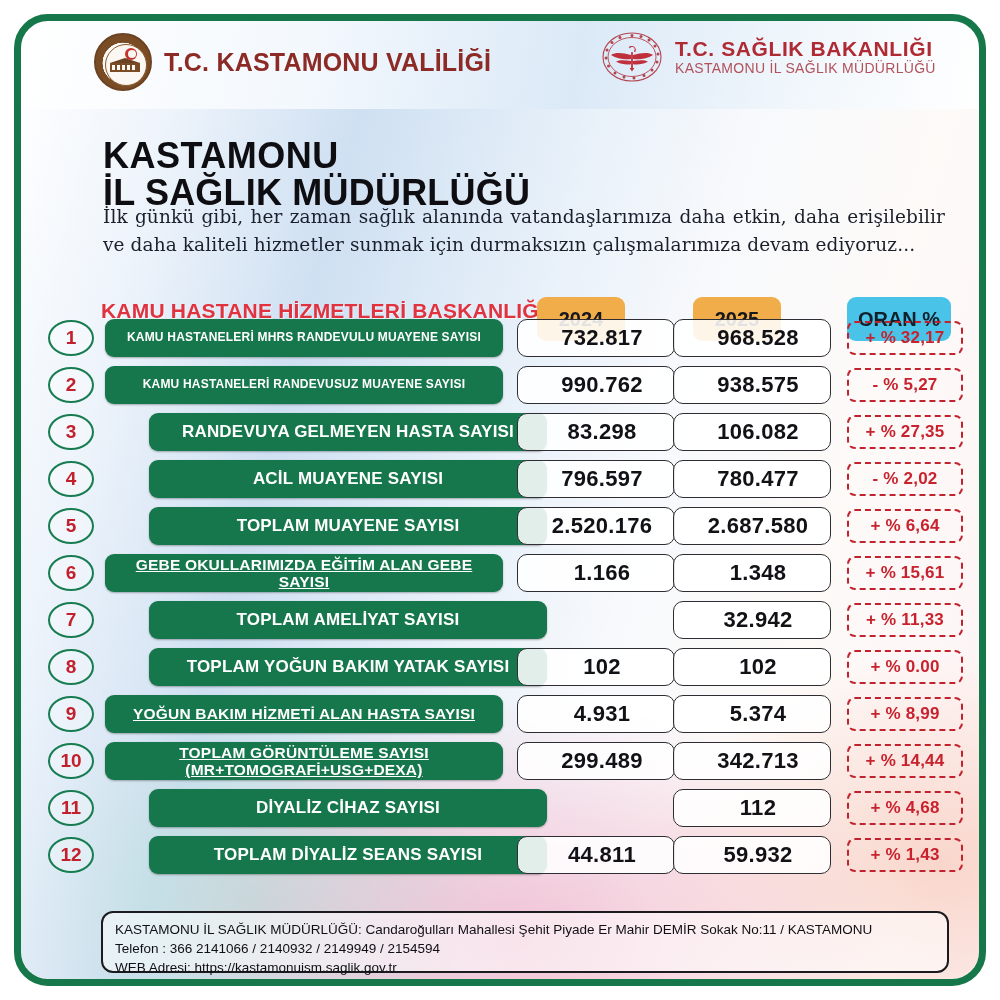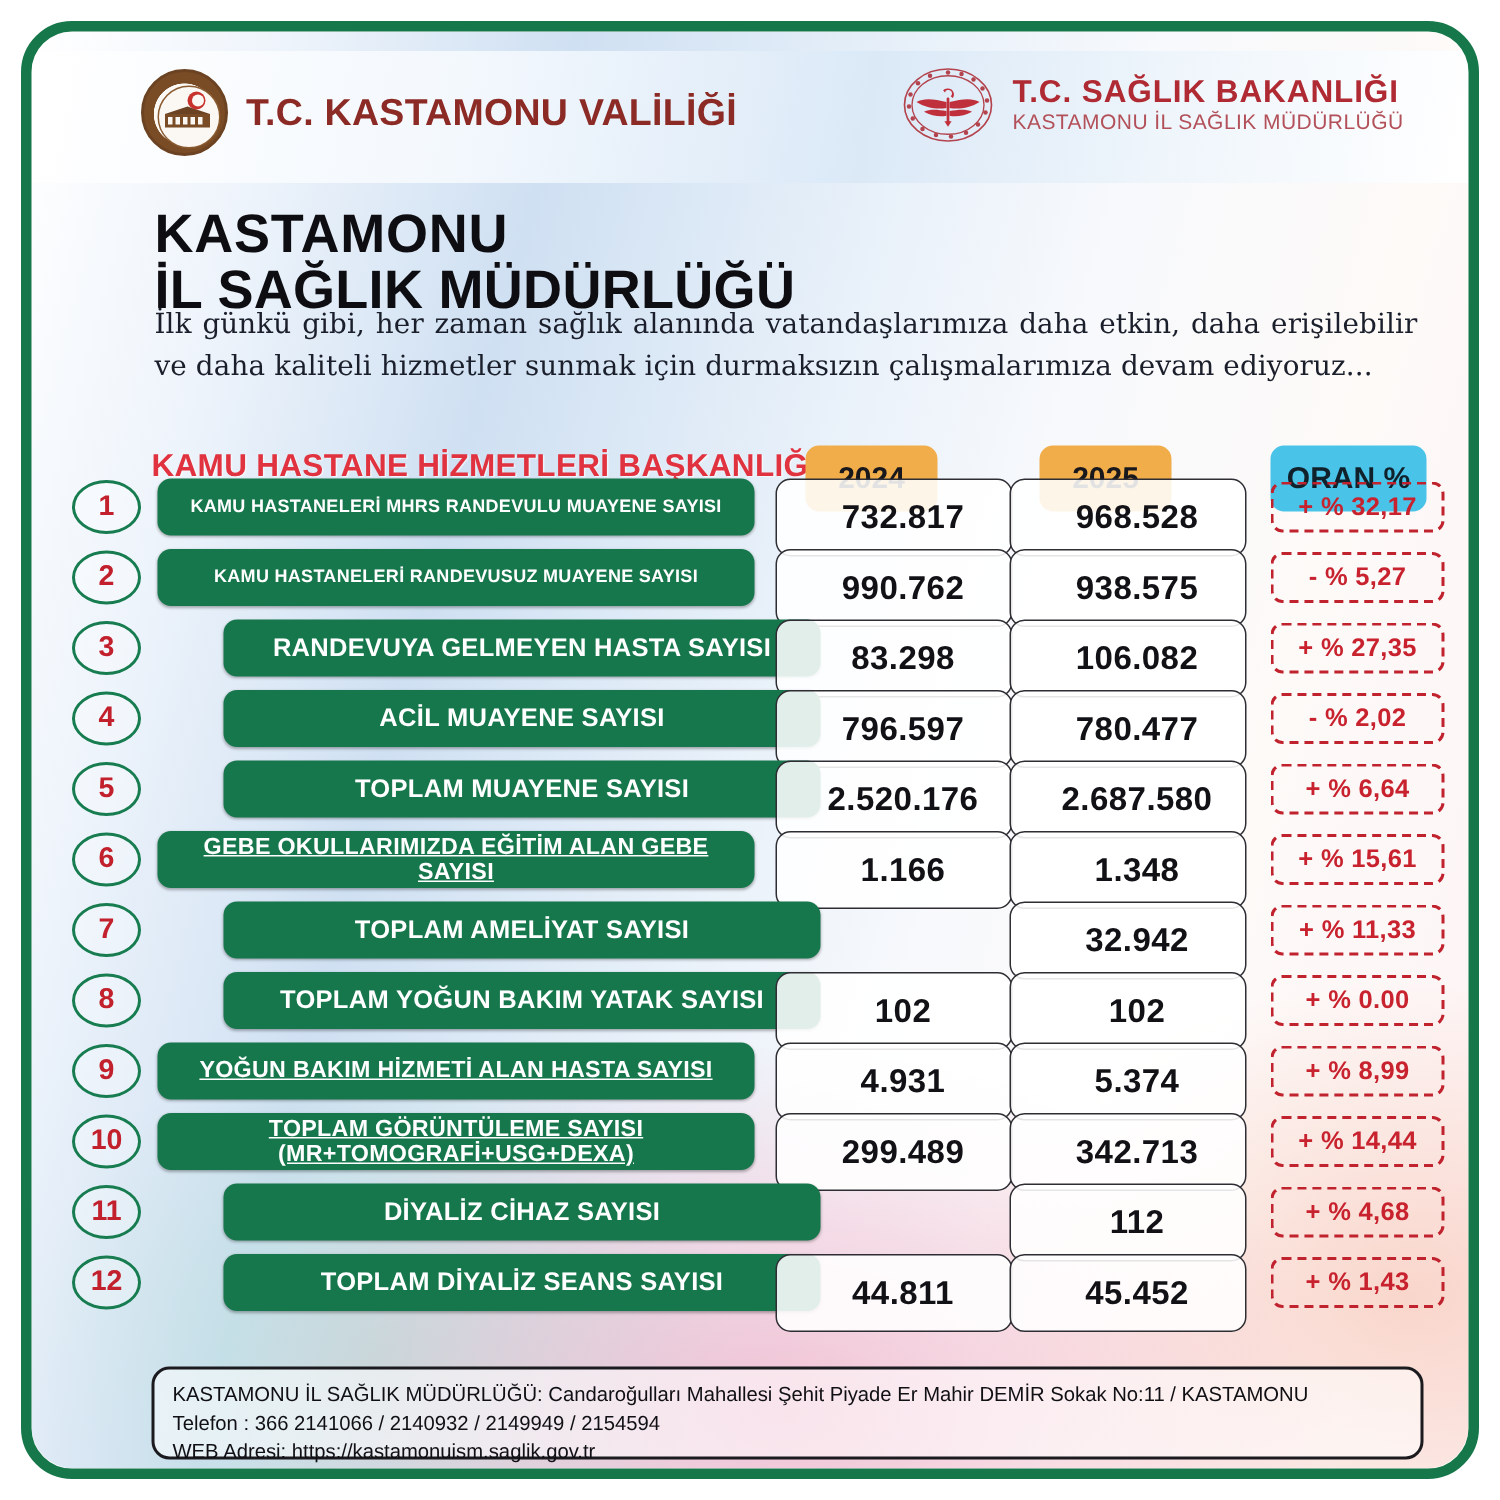--- a/index.html
+++ b/index.html
@@ -39,21 +39,20 @@
       radial-gradient(ellipse 520px 340px at 52% 96%, rgba(236,150,180,0.55) 0%, rgba(236,150,180,0.28) 38%, rgba(236,150,180,0) 72%),
       radial-gradient(ellipse 420px 300px at 96% 88%, rgba(244,176,152,0.45) 0%, rgba(244,176,152,0) 70%),
       radial-gradient(ellipse 330px 300px at 24% 92%, rgba(168,220,200,0.45) 0%, rgba(168,220,200,0) 72%),
       linear-gradient(105deg, #ffffff 0%, #eef4fb 14%, #cfe0f2 30%, #e7f0f9 48%, #f7f9fc 62%, #fdfaf8 78%, #fdf3f4 100%);
   }
 
   
   .header {
     position: absolute; left: 0; top: 0; width: 958px; height: 88px;
     background: linear-gradient(100deg,#ffffff 0%,#f3f8fd 30%,#dbe9f7 58%,#eef5fb 78%,#ffffff 100%);
-    margin-top: 13px;
   }
   .hdr-left { position: absolute; left: 73px; top: 12px; display: flex; align-items: center; gap: 12px; }
   .hdr-right { position: absolute; left: 580px; top: 10px; display: flex; align-items: center; gap: 12px; }
 
   .seal-vali {
     width: 58px; height: 58px; border-radius: 50%;
     border: 2px solid #6c4322;
     background: radial-gradient(circle at 50% 52%, #fdfaf6 0 52%, #7a4c26 53% 100%);
     position: relative; flex: none;
   }
@@ -135,21 +134,21 @@
     background:#17774c;
     box-shadow: 0 1px 2px rgba(0,0,0,0.30);
     display:flex; align-items:center; justify-content:center; text-align:center;
     color:#ffffff; font-weight:bold; letter-spacing:0.2px; padding:0 8px;
     line-height:1.12;
   }
   .label.s  { font-size:12px; }
   .label.m  { font-size:15.5px;text-decoration:underline; }
   .label.l  { font-size:17px;margin-left:44px; }
   .val {
-    position:absolute; top:4px; height:52px; border-radius:10px;
+    position:absolute; top:4px; height:38px; border-radius:10px;
     border:1.6px solid #2d2d33; background:rgba(255,255,255,0.88);
     display:flex; align-items:center; justify-content:center;
     color:#111116; font-weight:bold; font-size:22px; letter-spacing:0.3px;padding-left:12px;
   }
   .val.v1 { left:496px; width:158px; }
   .val.v2 { left:652px; width:158px; }
   .ratio {
     position:absolute; left:826px; top:6px; width:116px; height:34px;
     border:2px dashed #c0222e; border-radius:8px;
     display:flex; align-items:center; justify-content:center;
@@ -317,21 +316,21 @@
         <div class="row">
           <div class="num">11</div>
           <div class="label l">DİYALİZ CİHAZ SAYISI</div>
           <div class="val v2">112</div>
           <div class="ratio">+ % 4,68</div>
         </div>
         <div class="row">
           <div class="num">12</div>
           <div class="label l">TOPLAM DİYALİZ SEANS SAYISI</div>
           <div class="val v1">44.811</div>
-          <div class="val v2">45.452</div>
+          <div class="val v2">59.932</div>
           <div class="ratio">+ % 1,43</div>
         </div>
       </div>
 
     <div class="footer">
       <div>KASTAMONU İL SAĞLIK MÜDÜRLÜĞÜ:  Candaroğulları Mahallesi Şehit Piyade Er Mahir DEMİR Sokak No:11 / KASTAMONU</div>
       <div>Telefon : 366 2141066 / 2140932 / 2149949 / 2154594</div>
       <div>WEB Adresi: https://kastamonuism.saglik.gov.tr</div>
     </div>
 

